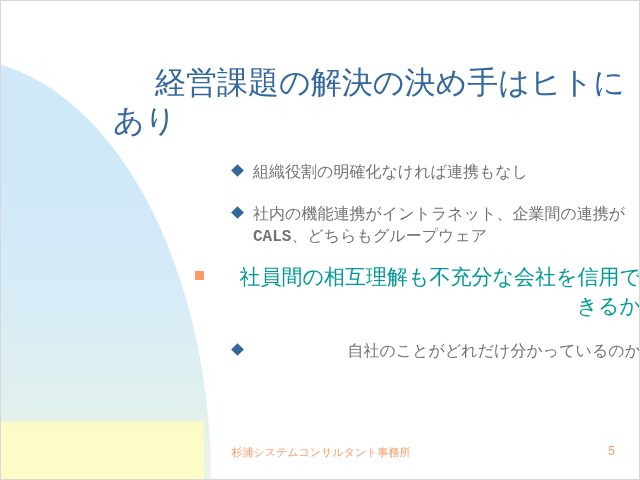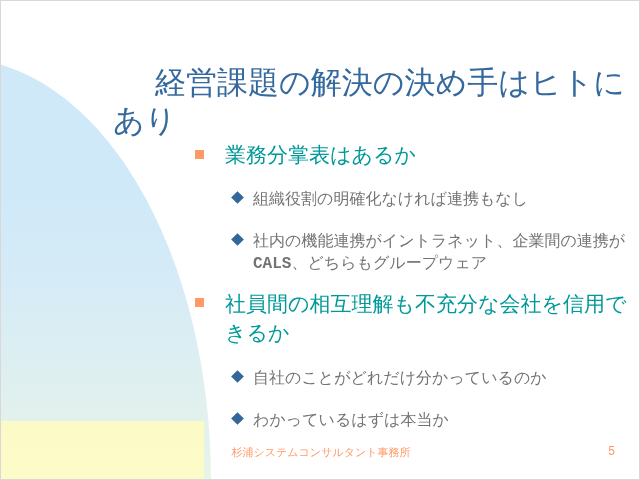--- a/index.html
+++ b/index.html
@@ -109,20 +109,21 @@
   .lvl2 .cals {
     font-weight: bold;
     font-family: Liberation Mono, monospace;
   }
 
   .group {
     margin-bottom: 6px;
   }
   #group-2 {
     margin-top: 14px;
+    text-align: right;
   }
   #lvl1-2 {
     line-height: 29px;
   }
 
   
   #footer-text {
     position: absolute;
     left: 0;
     top: 444px;
@@ -147,24 +148,20 @@
 
   <div id="bg-decoration"></div>
   <div id="bg-decoration-foot"></div>
 
   <h1 id="title">経営課題の解決の決め手はヒトにあり</h1>
 
   <div id="body-content">
 
     <div class="group" id="group-1">
 
-      <div class="lvl1" id="lvl1-1">
-        <span class="marker"></span>
-        <span>業務分掌表はあるか</span>
-      </div>
 
       <div class="lvl2">
         <span class="marker"></span>
         <span>組織役割の明確化なければ連携もなし</span>
       </div>
 
       <div class="lvl2">
         <span class="marker"></span>
         <span>社内の機能連携がイントラネット、企業間</span><span>の連携が</span><span class="cals">CALS</span><span>、どちらもグループウェア</span>
       </div>
@@ -176,24 +173,20 @@
       <div class="lvl1" id="lvl1-2">
         <span class="marker"></span>
         <span>社員間の相互理解も不充分な会社を信用できるか</span>
       </div>
 
       <div class="lvl2">
         <span class="marker"></span>
         <span>自社のことがどれだけ分かっているのか</span>
       </div>
 
-      <div class="lvl2">
-        <span class="marker"></span>
-        <span>わかっているはずは本当か</span>
-      </div>
 
     </div>
 
   </div>
 
   <div id="footer-text">杉浦システムコンサルタント事務所</div>
   <div id="page-number">5</div>
 
 </div>
 

